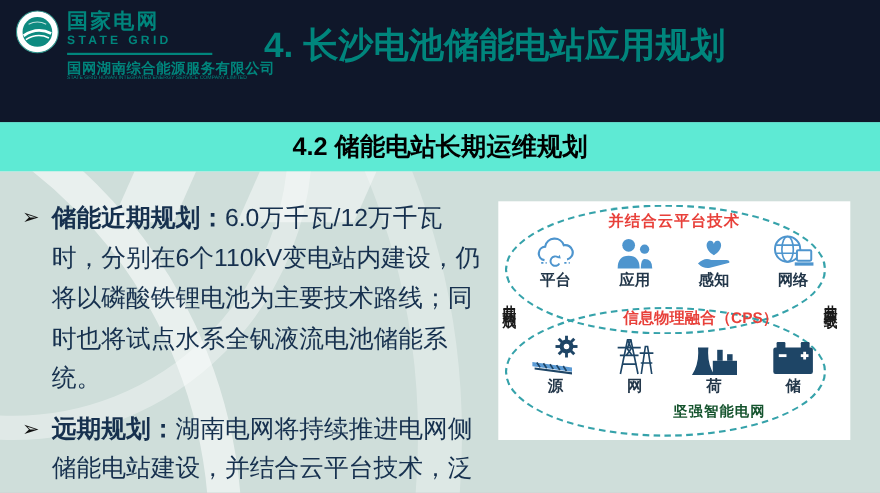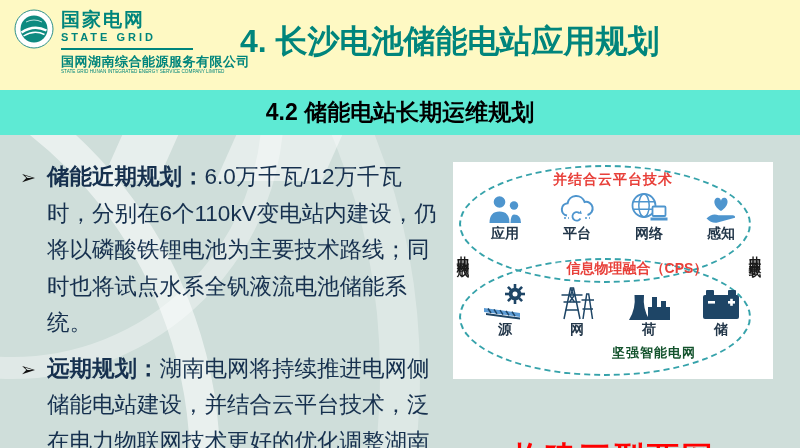--- a/index.html
+++ b/index.html
@@ -1,20 +1,20 @@
 <!DOCTYPE html>
 <html><head>
 <meta charset="utf-8">
 <style>
   html,body{margin:0;padding:0;background:#888;}
   .slide{width:800px;height:448px;position:relative;overflow:hidden;background:#fff;
          font-family:"Liberation Sans","DejaVu Sans",sans-serif;}
 
   
-  .hdr{position:relative;height:90px;background:#fef9c3;}
+  .hdr{position:relative;height:111px;background:#0f172a;}
   .logo{position:absolute;left:14px;top:9px;display:flex;}
   .logo-txt{margin-left:7px;}
   .brand-cn{font-size:19px;font-weight:bold;color:#00857C;letter-spacing:2px;line-height:22px;}
   .brand-en{font-size:11px;font-weight:bold;color:#00857C;letter-spacing:3px;line-height:13px;}
   .logo-divider{width:132px;height:2px;background:#00857C;margin:4px 0 4px;}
   .company-cn{font-size:13px;font-weight:bold;color:#00857C;letter-spacing:0.5px;line-height:15px;}
   .company-en{font-size:6px;color:#00857C;transform:scale(0.78);transform-origin:left top;white-space:nowrap;}
   .page-title{position:absolute;left:240px;top:20px;width:480px;margin:0;
               font-size:32px;font-weight:bold;color:#00857C;}
 
@@ -108,60 +108,60 @@
 
     <div class="diagram">
       <div class="ell ell-top"></div>
       <div class="ell ell-bot"></div>
 
       <div class="dg-red dg-t1">并结合云平台技术</div>
 
       <div class="row row-top">
         <div class="item">
           <div class="icn">
+            <svg width="40" height="30" viewBox="0 0 40 30" fill="none" stroke="#4E95CE">
+              <path d="M10 21.5 a6.2 6.2 0 0 1 0.6 -12.3 a8.8 8.8 0 0 1 17 -1.2 a6.5 6.5 0 0 1 2.9 12.9" stroke-width="2"></path>
+              <path d="M7 24 h5 M28 24 h5" stroke-width="1.5" stroke-dasharray="2,2"></path>
+              <path d="M23.5 24.5 a4.3 4.3 0 1 1 -1.2 -5.6" stroke-width="1.8"></path>
+              <path d="M23.8 16.6 l1 3.4 l-3.4 -0.5 z" fill="#4E95CE" stroke="none"></path>
+            </svg>
+          </div>
+          <div class="lbl">平台</div>
+        </div>
+        <div class="item">
+          <div class="icn">
             <svg width="36" height="30" viewBox="0 0 36 30" fill="#4E95CE">
               <circle cx="12.5" cy="8" r="5.8"></circle>
               <path d="M2.5 29 q0 -11.5 10 -11.5 q10 0 10 11.5 z"></path>
               <circle cx="27" cy="11.5" r="4.2"></circle>
               <path d="M23.5 29 q0.2 -8.5 3.5 -8.5 q7 0 7 8.5 z"></path>
             </svg>
           </div>
           <div class="lbl">应用</div>
         </div>
         <div class="item">
           <div class="icn">
-            <svg width="40" height="30" viewBox="0 0 40 30" fill="none" stroke="#4E95CE">
-              <path d="M10 21.5 a6.2 6.2 0 0 1 0.6 -12.3 a8.8 8.8 0 0 1 17 -1.2 a6.5 6.5 0 0 1 2.9 12.9" stroke-width="2"></path>
-              <path d="M7 24 h5 M28 24 h5" stroke-width="1.5" stroke-dasharray="2,2"></path>
-              <path d="M23.5 24.5 a4.3 4.3 0 1 1 -1.2 -5.6" stroke-width="1.8"></path>
-              <path d="M23.8 16.6 l1 3.4 l-3.4 -0.5 z" fill="#4E95CE" stroke="none"></path>
-            </svg>
-          </div>
-          <div class="lbl">平台</div>
+            <svg width="36" height="32" viewBox="0 0 36 32" fill="#4E95CE">
+              <path d="M18 19 C9 13.4 10.6 5.8 14.8 5.8 C17 5.8 18 7.8 18 9 C18 7.8 19 5.8 21.2 5.8 C25.4 5.8 27 13.4 18 19 Z"></path>
+              <path d="M3.5 26.5 Q9.5 20.5 15.5 23.3 L29.5 23.3 Q32.5 23.3 32 25.8 L14.5 30.5 Q8.5 31.6 3.5 26.5 Z"></path>
+            </svg>
+          </div>
+          <div class="lbl">感知</div>
         </div>
         <div class="item">
           <div class="icn">
             <svg width="40" height="32" viewBox="0 0 40 32" fill="none" stroke="#4E95CE">
               <circle cx="15" cy="13.5" r="11.5" stroke-width="1.8"></circle>
               <ellipse cx="15" cy="13.5" rx="5.2" ry="11.5" stroke-width="1.5"></ellipse>
               <path d="M4.6 9.8 H25.4 M4.6 17.2 H25.4" stroke-width="1.5"></path>
               <rect x="23.5" y="14.5" width="13" height="9.5" rx="1" fill="#fff" stroke-width="1.8"></rect>
               <rect x="21.5" y="25.5" width="17" height="3" fill="#4E95CE" stroke="none"></rect>
             </svg>
           </div>
           <div class="lbl">网络</div>
-        </div>
-        <div class="item">
-          <div class="icn">
-            <svg width="36" height="32" viewBox="0 0 36 32" fill="#4E95CE">
-              <path d="M18 19 C9 13.4 10.6 5.8 14.8 5.8 C17 5.8 18 7.8 18 9 C18 7.8 19 5.8 21.2 5.8 C25.4 5.8 27 13.4 18 19 Z"></path>
-              <path d="M3.5 26.5 Q9.5 20.5 15.5 23.3 L29.5 23.3 Q32.5 23.3 32 25.8 L14.5 30.5 Q8.5 31.6 3.5 26.5 Z"></path>
-            </svg>
-          </div>
-          <div class="lbl">感知</div>
         </div>
       </div>
 
       <div class="dg-red dg-cps">信息物理融合（CPS）</div>
 
       <div class="row row-bot">
         <div class="item">
           <div class="icn">
             <svg width="46" height="36" viewBox="0 0 46 36">
               <g fill="#1E4566" transform="translate(33,10)">

